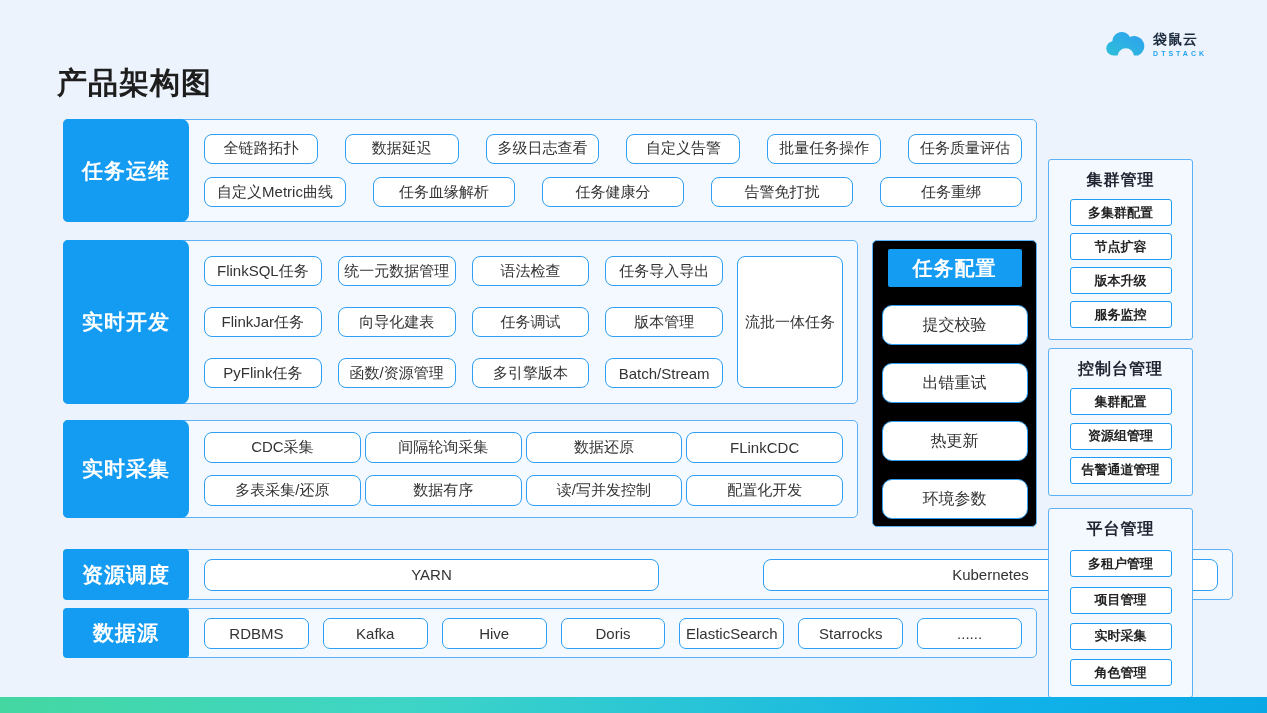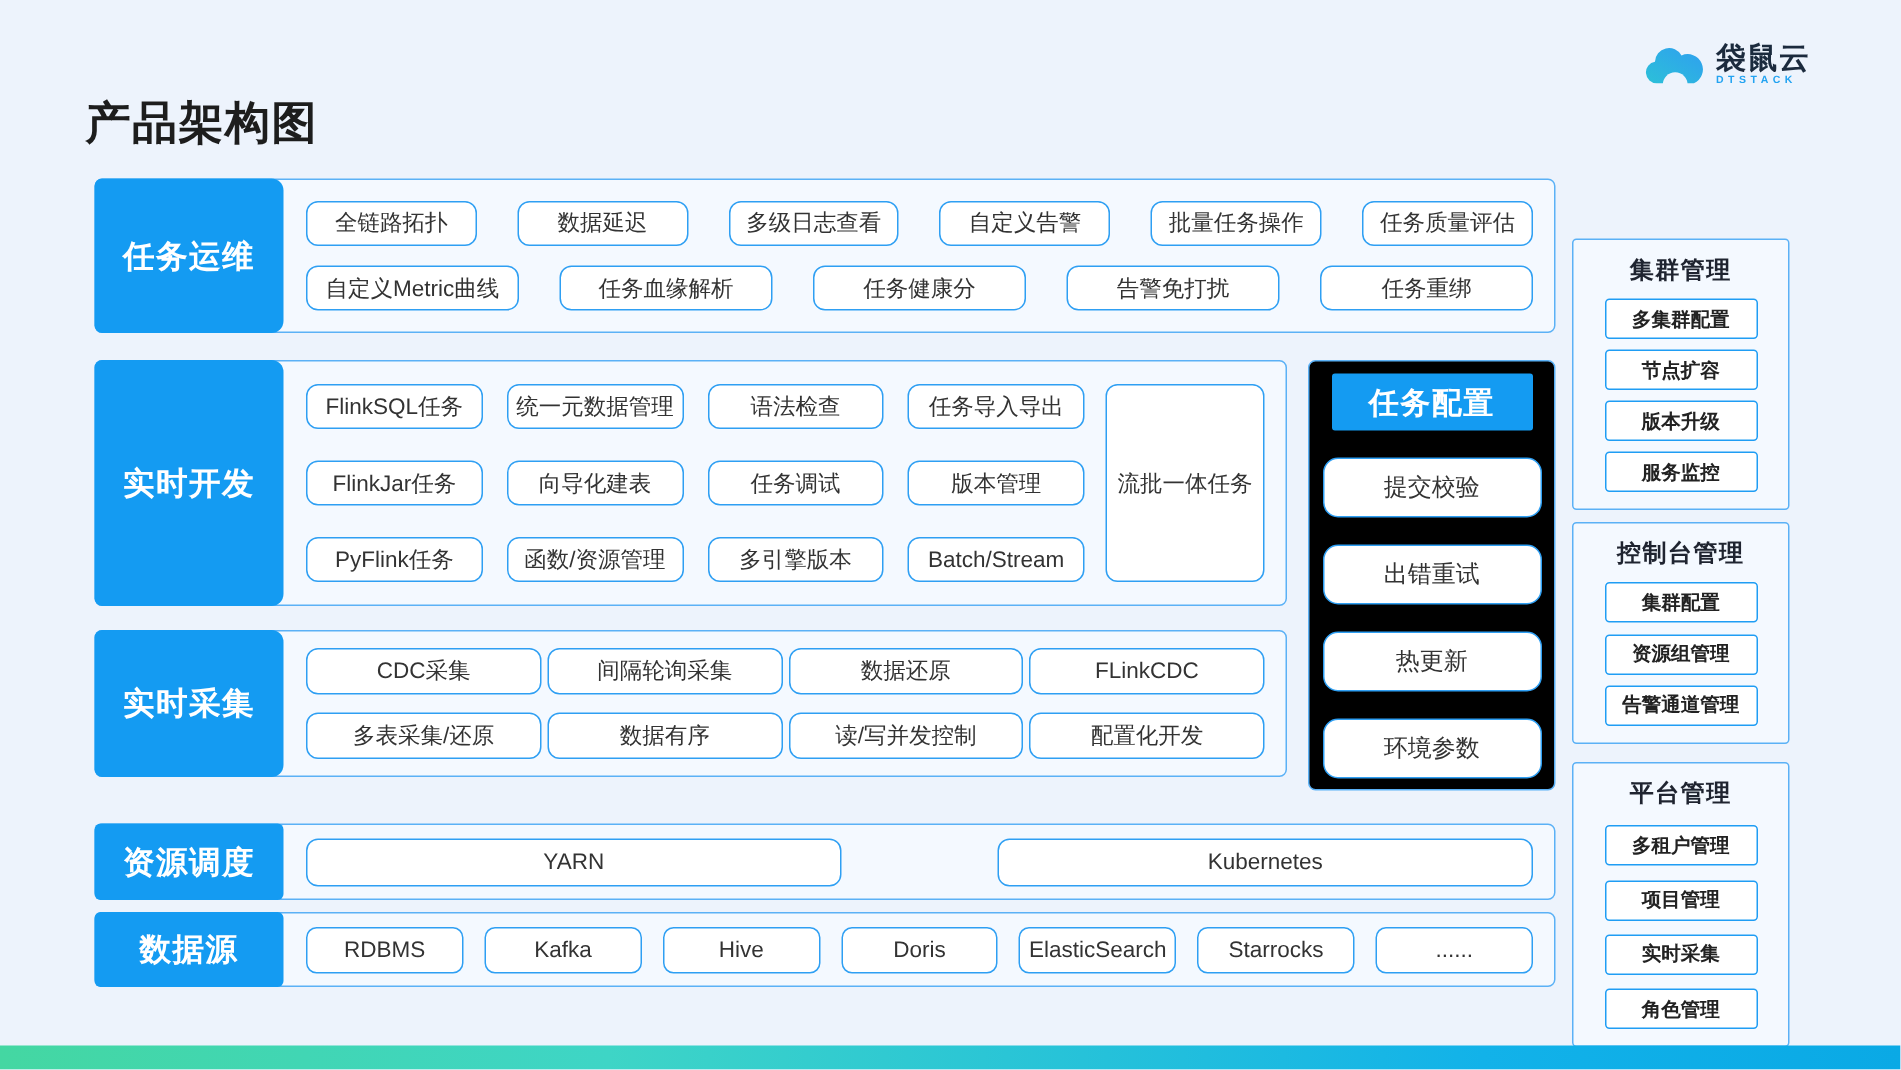--- a/index.html
+++ b/index.html
@@ -8,21 +8,21 @@
     background:#edf3fc;
     font-family:"Liberation Sans","DejaVu Sans",sans-serif;
   }
   .title{
     position:absolute;left:57px;top:64px;margin:0;
     font-size:30px;line-height:38px;font-weight:bold;color:#1d1d1d;letter-spacing:1px;
   }
   
   .logo{position:absolute;top:30px;right:60px;display:flex;align-items:center;gap:7px;}
   .logo-text{display:flex;flex-direction:column;align-items:flex-start;}
-  .logo-name{font-size:20px;font-weight:bold;color:#1b2a3d;line-height:19px;letter-spacing:1px;}
+  .logo-name{font-size:14px;font-weight:bold;color:#1b2a3d;line-height:19px;letter-spacing:1px;}
   .logo-sub{font-size:7px;font-weight:bold;color:#23a3f1;letter-spacing:3px;margin-top:1px;}
   
   .section{
     position:absolute;background:#f4f9ff;border:1px solid #5bb1f6;border-radius:5px;
     box-sizing:border-box;
   }
   .section-label{
     position:absolute;left:-1px;top:-1px;bottom:-1px;width:126px;
     background:#149bf2;color:#fff;font-size:21px;font-weight:bold;
     display:flex;align-items:center;justify-content:center;
@@ -44,21 +44,21 @@
   #sec-ops{left:63px;top:119px;width:974px;height:103px;}
   #sec-ops .chip-row{gap:27px;}
   #sec-dev{left:63px;top:240px;width:795px;height:164px;}
   #sec-dev .section-body{flex-direction:row;align-items:stretch;padding:15px 14px;gap:14px;justify-content:space-between;}
   .dev-left{flex:1;display:flex;flex-direction:column;justify-content:space-between;}
   #sec-dev .chip-row{gap:16px;}
   .tall-chip{flex:none;width:106px;height:auto;}
   #sec-collect{left:63px;top:420px;width:795px;height:98px;}
   #sec-collect .chip-row{gap:4px;}
   #sec-collect .chip{height:31px;}
-  #sec-sched{left:63px;top:549px;width:974px;height:51px;}
+  #sec-sched{left:63px;top:549px;width:1170px;height:51px;}
   #sec-sched .chip-row{gap:104px;}
   #sec-sched .chip{height:32px;}
   #sec-source{left:63px;top:608px;width:974px;height:50px;}
   #sec-source .chip-row{gap:14px;}
   #sec-source .chip{height:31px;border-radius:7px;}
   
   #panel-config{
     position:absolute;left:872px;top:240px;width:165px;height:287px;
     background:#000000;border:1px solid #5bb1f6;border-radius:5px;box-sizing:border-box;
     display:flex;flex-direction:column;align-items:center;justify-content:space-between;

